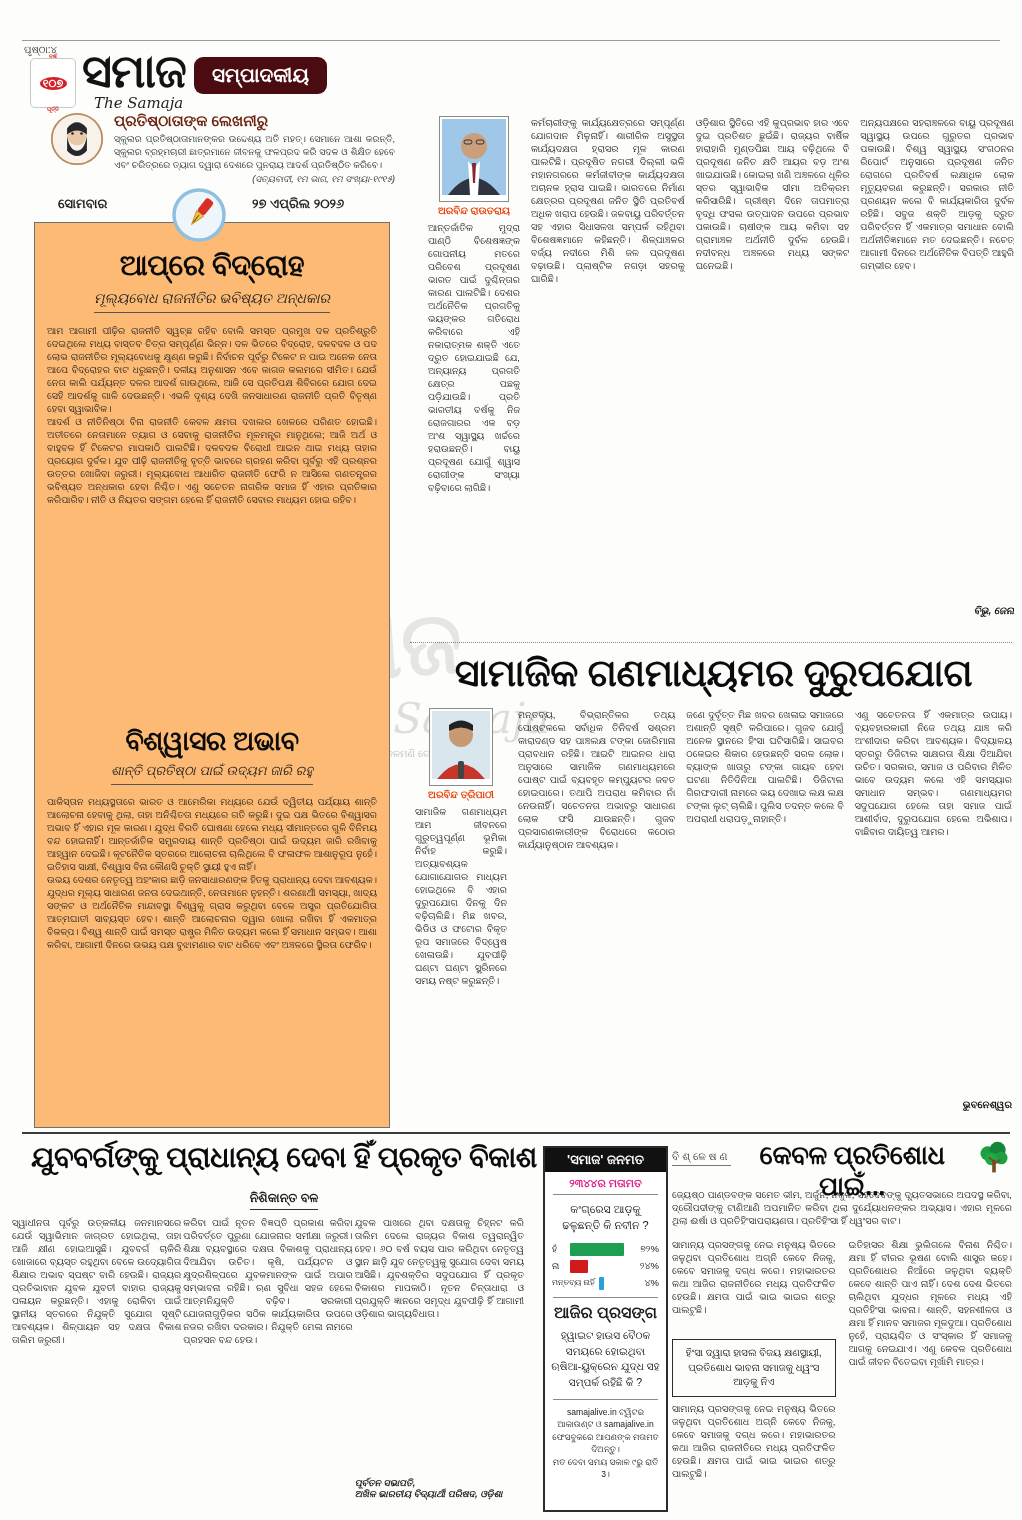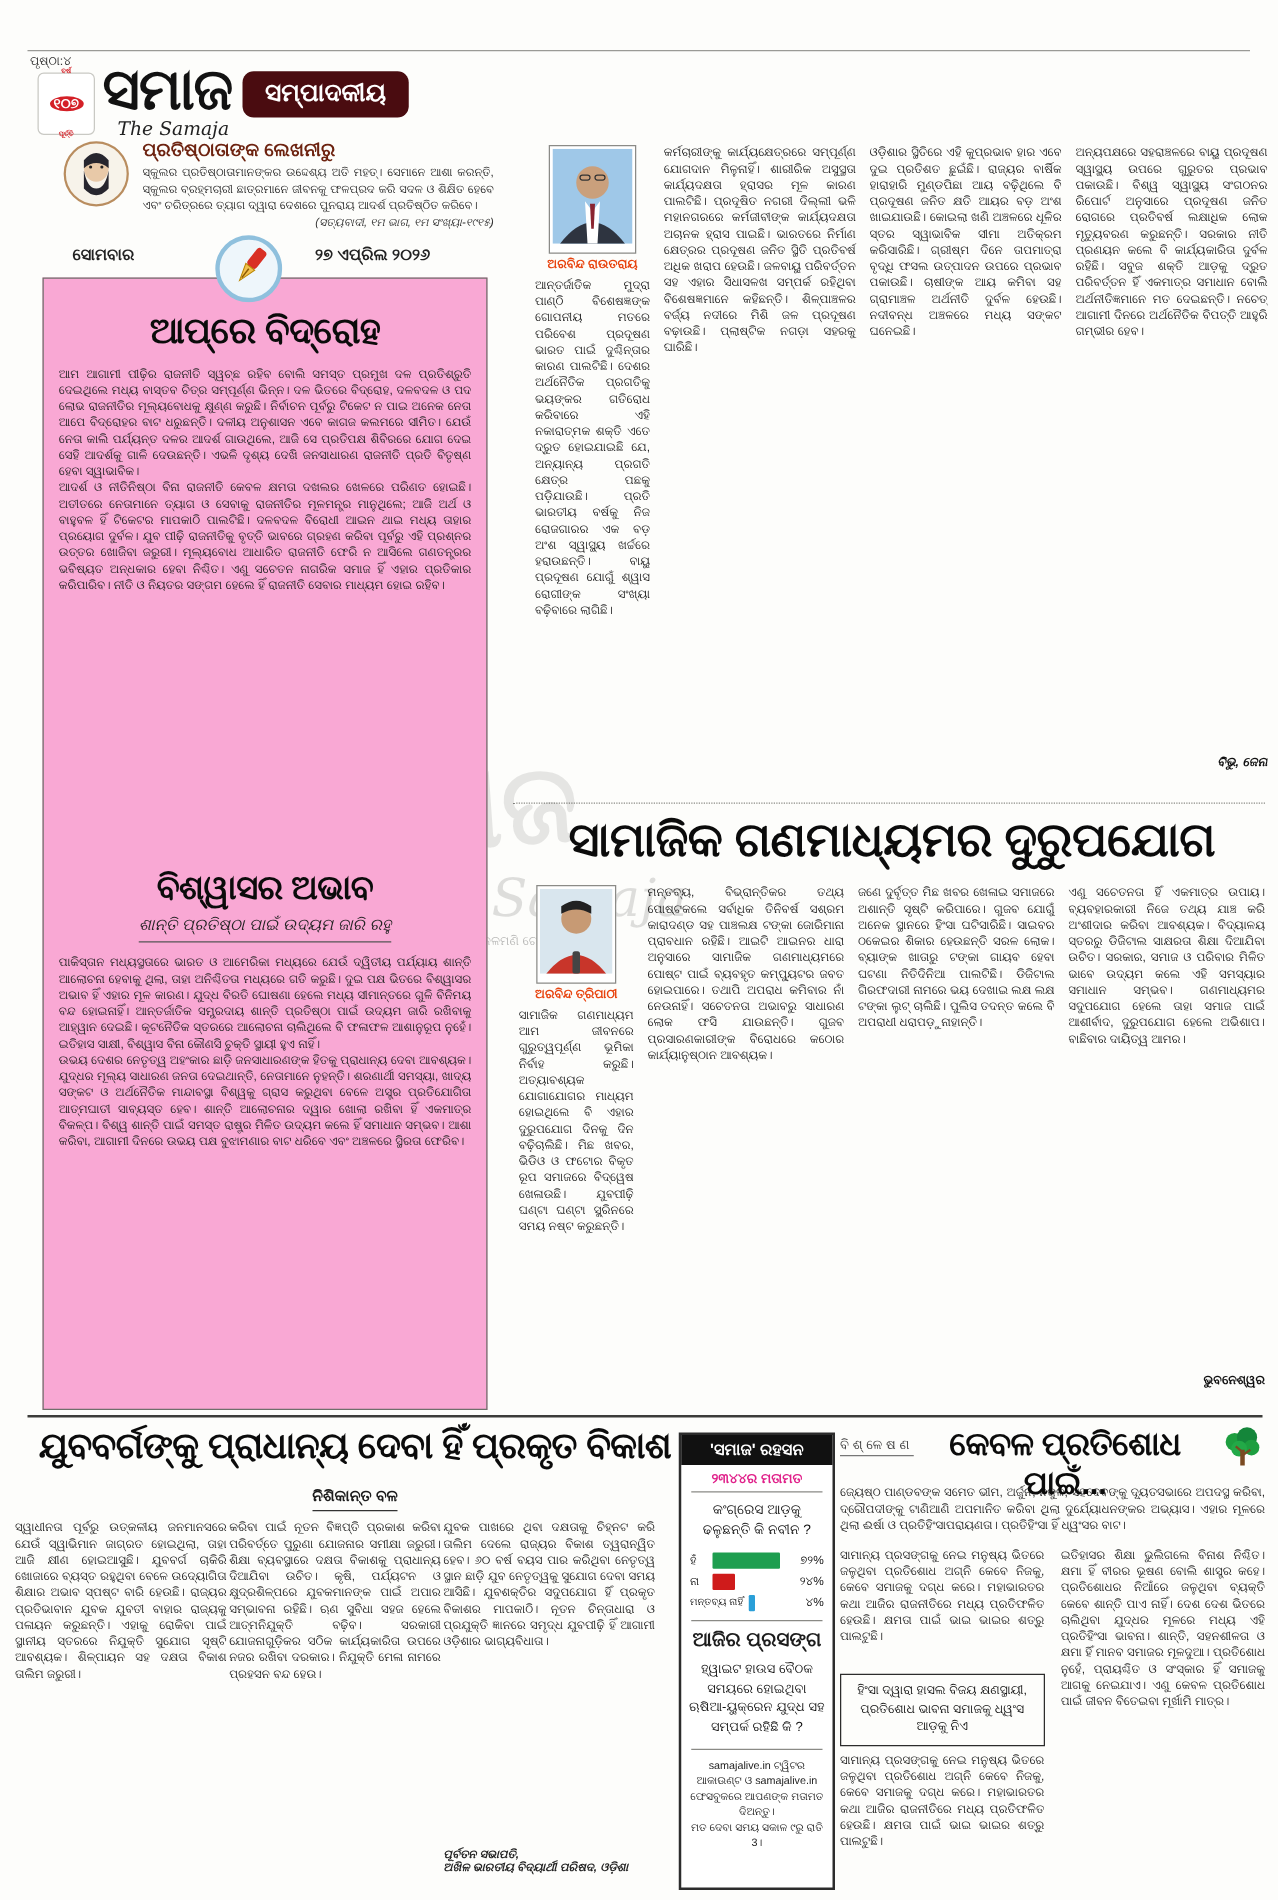--- a/index.html
+++ b/index.html
@@ -149,22 +149,25 @@
     <div class="col just">ଜଣେ ଦୁର୍ବୃତ୍ତ ମିଛ ଖବର ଖେଳାଇ ସମାଜରେ ଅଶାନ୍ତି ସୃଷ୍ଟି କରିପାରେ। ଗୁଜବ ଯୋଗୁଁ ଅନେକ ସ୍ଥାନରେ ହିଂସା ଘଟିସାରିଛି। ସାଇବର ଠକେଇର ଶିକାର ହେଉଛନ୍ତି ସରଳ ଲୋକ। ବ୍ୟାଙ୍କ ଖାତାରୁ ଟଙ୍କା ଗାୟବ ହେବା ଘଟଣା ନିତିଦିନିଆ ପାଲଟିଛି। ଡିଜିଟାଲ ଗିରଫଦାରୀ ନାମରେ ଭୟ ଦେଖାଇ ଲକ୍ଷ ଲକ୍ଷ ଟଙ୍କା ଲୁଟ୍ ଚାଲିଛି। ପୁଲିସ ତଦନ୍ତ କଲେ ବି ଅପରାଧୀ ଧରାପଡ଼ୁନାହାନ୍ତି।</div>
     <div class="col">
       <div class="just" style="height:388px">ଏଣୁ ସଚେତନତା ହିଁ ଏକମାତ୍ର ଉପାୟ। ବ୍ୟବହାରକାରୀ ନିଜେ ତଥ୍ୟ ଯାଞ୍ଚ କରି ଅଂଶୀଦାର କରିବା ଆବଶ୍ୟକ। ବିଦ୍ୟାଳୟ ସ୍ତରରୁ ଡିଜିଟାଲ ସାକ୍ଷରତା ଶିକ୍ଷା ଦିଆଯିବା ଉଚିତ। ସରକାର, ସମାଜ ଓ ପରିବାର ମିଳିତ ଭାବେ ଉଦ୍ୟମ କଲେ ଏହି ସମସ୍ୟାର ସମାଧାନ ସମ୍ଭବ। ଗଣମାଧ୍ୟମର ସଦୁପଯୋଗ ହେଲେ ତାହା ସମାଜ ପାଇଁ ଆଶୀର୍ବାଦ, ଦୁରୁପଯୋଗ ହେଲେ ଅଭିଶାପ। ବାଛିବାର ଦାୟିତ୍ୱ ଆମର।</div>
       <div class="sig" style="font-style:normal">ଭୁବନେଶ୍ୱର</div>
     </div>
   </div>
 
   <div class="abs" style="left:58px;top:196px;font-size:13px;font-weight:bold;color:#222">ସୋମବାର</div>
   <div class="abs" style="left:252px;top:196px;font-size:13px;font-weight:bold;color:#222">୨୭ ଏପ୍ରିଲ ୨୦୨୬</div>
 
-  <div class="abs ed-box" style="left:34px;top:222px;width:356px;height:906px;background:#f9a8d4">
+  <div class="abs ed-box" style="left:34px;top:222px;width:356px;height:906px;background:#fdba74">
     <div class="headline ed-h">ଆପ୍ରେ ବିଦ୍ରୋହ</div>
+    <div class="sub-ital" style="font-size:14px;margin-top:7px">
+      <span class="underline-span">ମୂଲ୍ୟବୋଧ ରାଜନୀତିର ଭବିଷ୍ୟତ ଅନ୍ଧକାର</span>
+    </div>
     <div class="just" style="height:392px;margin-top:11px">ଆମ ଆଗାମୀ ପୀଢ଼ିର ରାଜନୀତି ସ୍ୱଚ୍ଛ ରହିବ ବୋଲି ସମସ୍ତ ପ୍ରମୁଖ ଦଳ ପ୍ରତିଶ୍ରୁତି ଦେଇଥିଲେ ମଧ୍ୟ ବାସ୍ତବ ଚିତ୍ର ସମ୍ପୂର୍ଣ୍ଣ ଭିନ୍ନ। ଦଳ ଭିତରେ ବିଦ୍ରୋହ, ଦଳବଦଳ ଓ ପଦ ଲୋଭ ରାଜନୀତିର ମୂଲ୍ୟବୋଧକୁ କ୍ଷୁଣ୍ଣ କରୁଛି। ନିର୍ବାଚନ ପୂର୍ବରୁ ଟିକେଟ ନ ପାଇ ଅନେକ ନେତା ଆପେ ବିଦ୍ରୋହର ବାଟ ଧରୁଛନ୍ତି। ଦଳୀୟ ଅନୁଶାସନ ଏବେ କାଗଜ କଲମରେ ସୀମିତ। ଯେଉଁ ନେତା କାଲି ପର୍ଯ୍ୟନ୍ତ ଦଳର ଆଦର୍ଶ ଗାଉଥିଲେ, ଆଜି ସେ ପ୍ରତିପକ୍ଷ ଶିବିରରେ ଯୋଗ ଦେଇ ସେହି ଆଦର୍ଶକୁ ଗାଳି ଦେଉଛନ୍ତି। ଏଭଳି ଦୃଶ୍ୟ ଦେଖି ଜନସାଧାରଣ ରାଜନୀତି ପ୍ରତି ବିତୃଷ୍ଣ ହେବା ସ୍ୱାଭାବିକ।
     ଆଦର୍ଶ ଓ ନୀତିନିଷ୍ଠା ବିନା ରାଜନୀତି କେବଳ କ୍ଷମତା ଦଖଲର ଖେଳରେ ପରିଣତ ହୋଇଛି। ଅତୀତରେ ନେତାମାନେ ତ୍ୟାଗ ଓ ସେବାକୁ ରାଜନୀତିର ମୂଳମନ୍ତ୍ର ମାନୁଥିଲେ; ଆଜି ଅର୍ଥ ଓ ବାହୁବଳ ହିଁ ଟିକେଟର ମାପକାଠି ପାଲଟିଛି। ଦଳବଦଳ ବିରୋଧୀ ଆଇନ ଥାଇ ମଧ୍ୟ ତାହାର ପ୍ରୟୋଗ ଦୁର୍ବଳ। ଯୁବ ପୀଢ଼ି ରାଜନୀତିକୁ ବୃତ୍ତି ଭାବରେ ଗ୍ରହଣ କରିବା ପୂର୍ବରୁ ଏହି ପ୍ରଶ୍ନର ଉତ୍ତର ଖୋଜିବା ଜରୁରୀ। ମୂଲ୍ୟବୋଧ ଆଧାରିତ ରାଜନୀତି ଫେରି ନ ଆସିଲେ ଗଣତନ୍ତ୍ରର ଭବିଷ୍ୟତ ଅନ୍ଧକାର ହେବା ନିଶ୍ଚିତ। ଏଣୁ ସଚେତନ ନାଗରିକ ସମାଜ ହିଁ ଏହାର ପ୍ରତିକାର କରିପାରିବ। ନୀତି ଓ ନିୟତର ସଙ୍ଗମ ହେଲେ ହିଁ ରାଜନୀତି ସେବାର ମାଧ୍ୟମ ହୋଇ ରହିବ।</div>
     <div class="headline ed-h2" style="margin-top:10px">ବିଶ୍ୱାସର ଅଭାବ</div>
     <div class="sub-ital" style="font-size:13px;margin-top:6px">
       <span class="underline-span">ଶାନ୍ତି ପ୍ରତିଷ୍ଠା ପାଇଁ ଉଦ୍ୟମ ଜାରି ରହୁ</span>
     </div>
     <div class="just" style="height:322px;margin-top:10px">ପାକିସ୍ତାନ ମଧ୍ୟସ୍ଥତାରେ ଭାରତ ଓ ଆମେରିକା ମଧ୍ୟରେ ଯେଉଁ ଦ୍ୱିତୀୟ ପର୍ଯ୍ୟାୟ ଶାନ୍ତି ଆଲୋଚନା ହେବାକୁ ଥିଲା, ତାହା ଅନିଶ୍ଚିତତା ମଧ୍ୟରେ ଗତି କରୁଛି। ଦୁଇ ପକ୍ଷ ଭିତରେ ବିଶ୍ୱାସର ଅଭାବ ହିଁ ଏହାର ମୂଳ କାରଣ। ଯୁଦ୍ଧ ବିରତି ଘୋଷଣା ହେଲେ ମଧ୍ୟ ସୀମାନ୍ତରେ ଗୁଳି ବିନିମୟ ବନ୍ଦ ହୋଇନାହିଁ। ଆନ୍ତର୍ଜାତିକ ସମ୍ପ୍ରଦାୟ ଶାନ୍ତି ପ୍ରତିଷ୍ଠା ପାଇଁ ଉଦ୍ୟମ ଜାରି ରଖିବାକୁ ଆହ୍ୱାନ ଦେଇଛି। କୂଟନୈତିକ ସ୍ତରରେ ଆଲୋଚନା ଚାଲିଥିଲେ ବି ଫଳାଫଳ ଆଶାନୁରୂପ ନୁହେଁ। ଇତିହାସ ସାକ୍ଷୀ, ବିଶ୍ୱାସ ବିନା କୌଣସି ଚୁକ୍ତି ସ୍ଥାୟୀ ହୁଏ ନାହିଁ।
     ଉଭୟ ଦେଶର ନେତୃତ୍ୱ ଅହଂକାର ଛାଡ଼ି ଜନସାଧାରଣଙ୍କ ହିତକୁ ପ୍ରାଧାନ୍ୟ ଦେବା ଆବଶ୍ୟକ। ଯୁଦ୍ଧର ମୂଲ୍ୟ ସାଧାରଣ ଜନତା ଦେଇଥାନ୍ତି, ନେତାମାନେ ନୁହନ୍ତି। ଶରଣାର୍ଥୀ ସମସ୍ୟା, ଖାଦ୍ୟ ସଙ୍କଟ ଓ ଅର୍ଥନୈତିକ ମାନ୍ଦାବସ୍ଥା ବିଶ୍ୱକୁ ଗ୍ରାସ କରୁଥିବା ବେଳେ ଅସ୍ତ୍ର ପ୍ରତିଯୋଗିତା ଆତ୍ମଘାତୀ ସାବ୍ୟସ୍ତ ହେବ। ଶାନ୍ତି ଆଲୋଚନାର ଦ୍ୱାର ଖୋଲା ରଖିବା ହିଁ ଏକମାତ୍ର ବିକଳ୍ପ। ବିଶ୍ୱ ଶାନ୍ତି ପାଇଁ ସମସ୍ତ ରାଷ୍ଟ୍ର ମିଳିତ ଉଦ୍ୟମ କଲେ ହିଁ ସମାଧାନ ସମ୍ଭବ। ଆଶା କରିବା, ଆଗାମୀ ଦିନରେ ଉଭୟ ପକ୍ଷ ବୁଝାମଣାର ବାଟ ଧରିବେ ଏବଂ ଅଞ୍ଚଳରେ ସ୍ଥିରତା ଫେରିବ।</div>
   </div>
 
@@ -189,21 +192,21 @@
     <div class="col just">ସ୍ୱାଧୀନତା ପୂର୍ବରୁ ଉତ୍କଳୀୟ ଜନମାନସରେ ଯେଉଁ ସ୍ୱାଭିମାନ ଜାଗ୍ରତ ହୋଇଥିଲା, ତାହା ଆଜି କ୍ଷୀଣ ହୋଇଆସୁଛି। ଯୁବବର୍ଗ ଚାକିରି ଖୋଜାରେ ବ୍ୟସ୍ତ ରହୁଥିବା ବେଳେ ଉଦ୍ୟୋଗିତା ଶିକ୍ଷାର ଅଭାବ ସ୍ପଷ୍ଟ ବାରି ହେଉଛି। ରାଜ୍ୟର ପ୍ରତିଭାବାନ ଯୁବକ ଯୁବତୀ ବାହାର ରାଜ୍ୟକୁ ପଳାୟନ କରୁଛନ୍ତି। ଏହାକୁ ରୋକିବା ପାଇଁ ସ୍ଥାନୀୟ ସ୍ତରରେ ନିଯୁକ୍ତି ସୁଯୋଗ ସୃଷ୍ଟି ଆବଶ୍ୟକ। ଶିଳ୍ପାୟନ ସହ ଦକ୍ଷତା ବିକାଶ ତାଲିମ ଜରୁରୀ।</div>
     <div class="col just">କରିବା ପାଇଁ ନୂତନ ବିଜ୍ଞପ୍ତି ପ୍ରକାଶ କରିବା ପରିବର୍ତ୍ତେ ପୁରୁଣା ଯୋଜନାର ସମୀକ୍ଷା ଜରୁରୀ। ଶିକ୍ଷା ବ୍ୟବସ୍ଥାରେ ଦକ୍ଷତା ବିକାଶକୁ ପ୍ରାଧାନ୍ୟ ଦିଆଯିବା ଉଚିତ। କୃଷି, ପର୍ଯ୍ୟଟନ ଓ କ୍ଷୁଦ୍ରଶିଳ୍ପରେ ଯୁବକମାନଙ୍କ ପାଇଁ ଅପାର ସମ୍ଭାବନା ରହିଛି। ଋଣ ସୁବିଧା ସହଜ ହେଲେ ଆତ୍ମନିଯୁକ୍ତି ବଢ଼ିବ। ସରକାରୀ ଯୋଜନାଗୁଡ଼ିକର ସଠିକ କାର୍ଯ୍ୟକାରିତା ଉପରେ ନଜର ରଖିବା ଦରକାର। ନିଯୁକ୍ତି ମେଳା ନାମରେ ପ୍ରହସନ ବନ୍ଦ ହେଉ।</div>
     <div class="col">
       <div class="just" style="height:258px">ଯୁବକ ପାଖରେ ଥିବା ଦକ୍ଷତାକୁ ଚିହ୍ନଟ କରି ତାଲିମ ଦେଲେ ରାଜ୍ୟର ବିକାଶ ତ୍ୱରାନ୍ୱିତ ହେବ। ୬୦ ବର୍ଷ ବୟସ ପାର କରିଥିବା ନେତୃତ୍ୱ ସ୍ଥାନ ଛାଡ଼ି ଯୁବ ନେତୃତ୍ୱକୁ ସୁଯୋଗ ଦେବା ସମୟ ଆସିଛି। ଯୁବଶକ୍ତିର ସଦୁପଯୋଗ ହିଁ ପ୍ରକୃତ ବିକାଶର ମାପକାଠି। ନୂତନ ଚିନ୍ତାଧାରା ଓ ପ୍ରଯୁକ୍ତି ଜ୍ଞାନରେ ସମୃଦ୍ଧ ଯୁବପୀଢ଼ି ହିଁ ଆଗାମୀ ଓଡ଼ିଶାର ଭାଗ୍ୟବିଧାତା।</div>
       <div class="credits">ପୂର୍ବତନ ସଭାପତି,
 ଅଖିଳ ଭାରତୀୟ ବିଦ୍ୟାର୍ଥୀ ପରିଷଦ, ଓଡ଼ିଶା</div>
     </div>
   </div>
 
   <div class="abs poll" style="left:543px;top:1146px;width:125px;height:366px">
-    <div class="poll-head">'ସମାଜ' ରହସନ</div>
+    <div class="poll-head">'ସମାଜ' ଜନମତ</div>
     <div class="poll-sub">୨୩୪୪ର ମତାମତ</div>
     <div class="poll-sep"></div>
     <div class="poll-q">କଂଗ୍ରେସ ଆଡ଼କୁ ଢଳୁଛନ୍ତି କି ନବୀନ ?</div>
     <div class="bar-row">
       <span class="bar-label">ହଁ</span>
       <span class="bar" style="width: 54px; background: rgb(30, 158, 80);"></span>
       <span class="bar-pct">୭୨%</span>
     </div>
     <div class="bar-row">
       <span class="bar-label">ନା</span>

